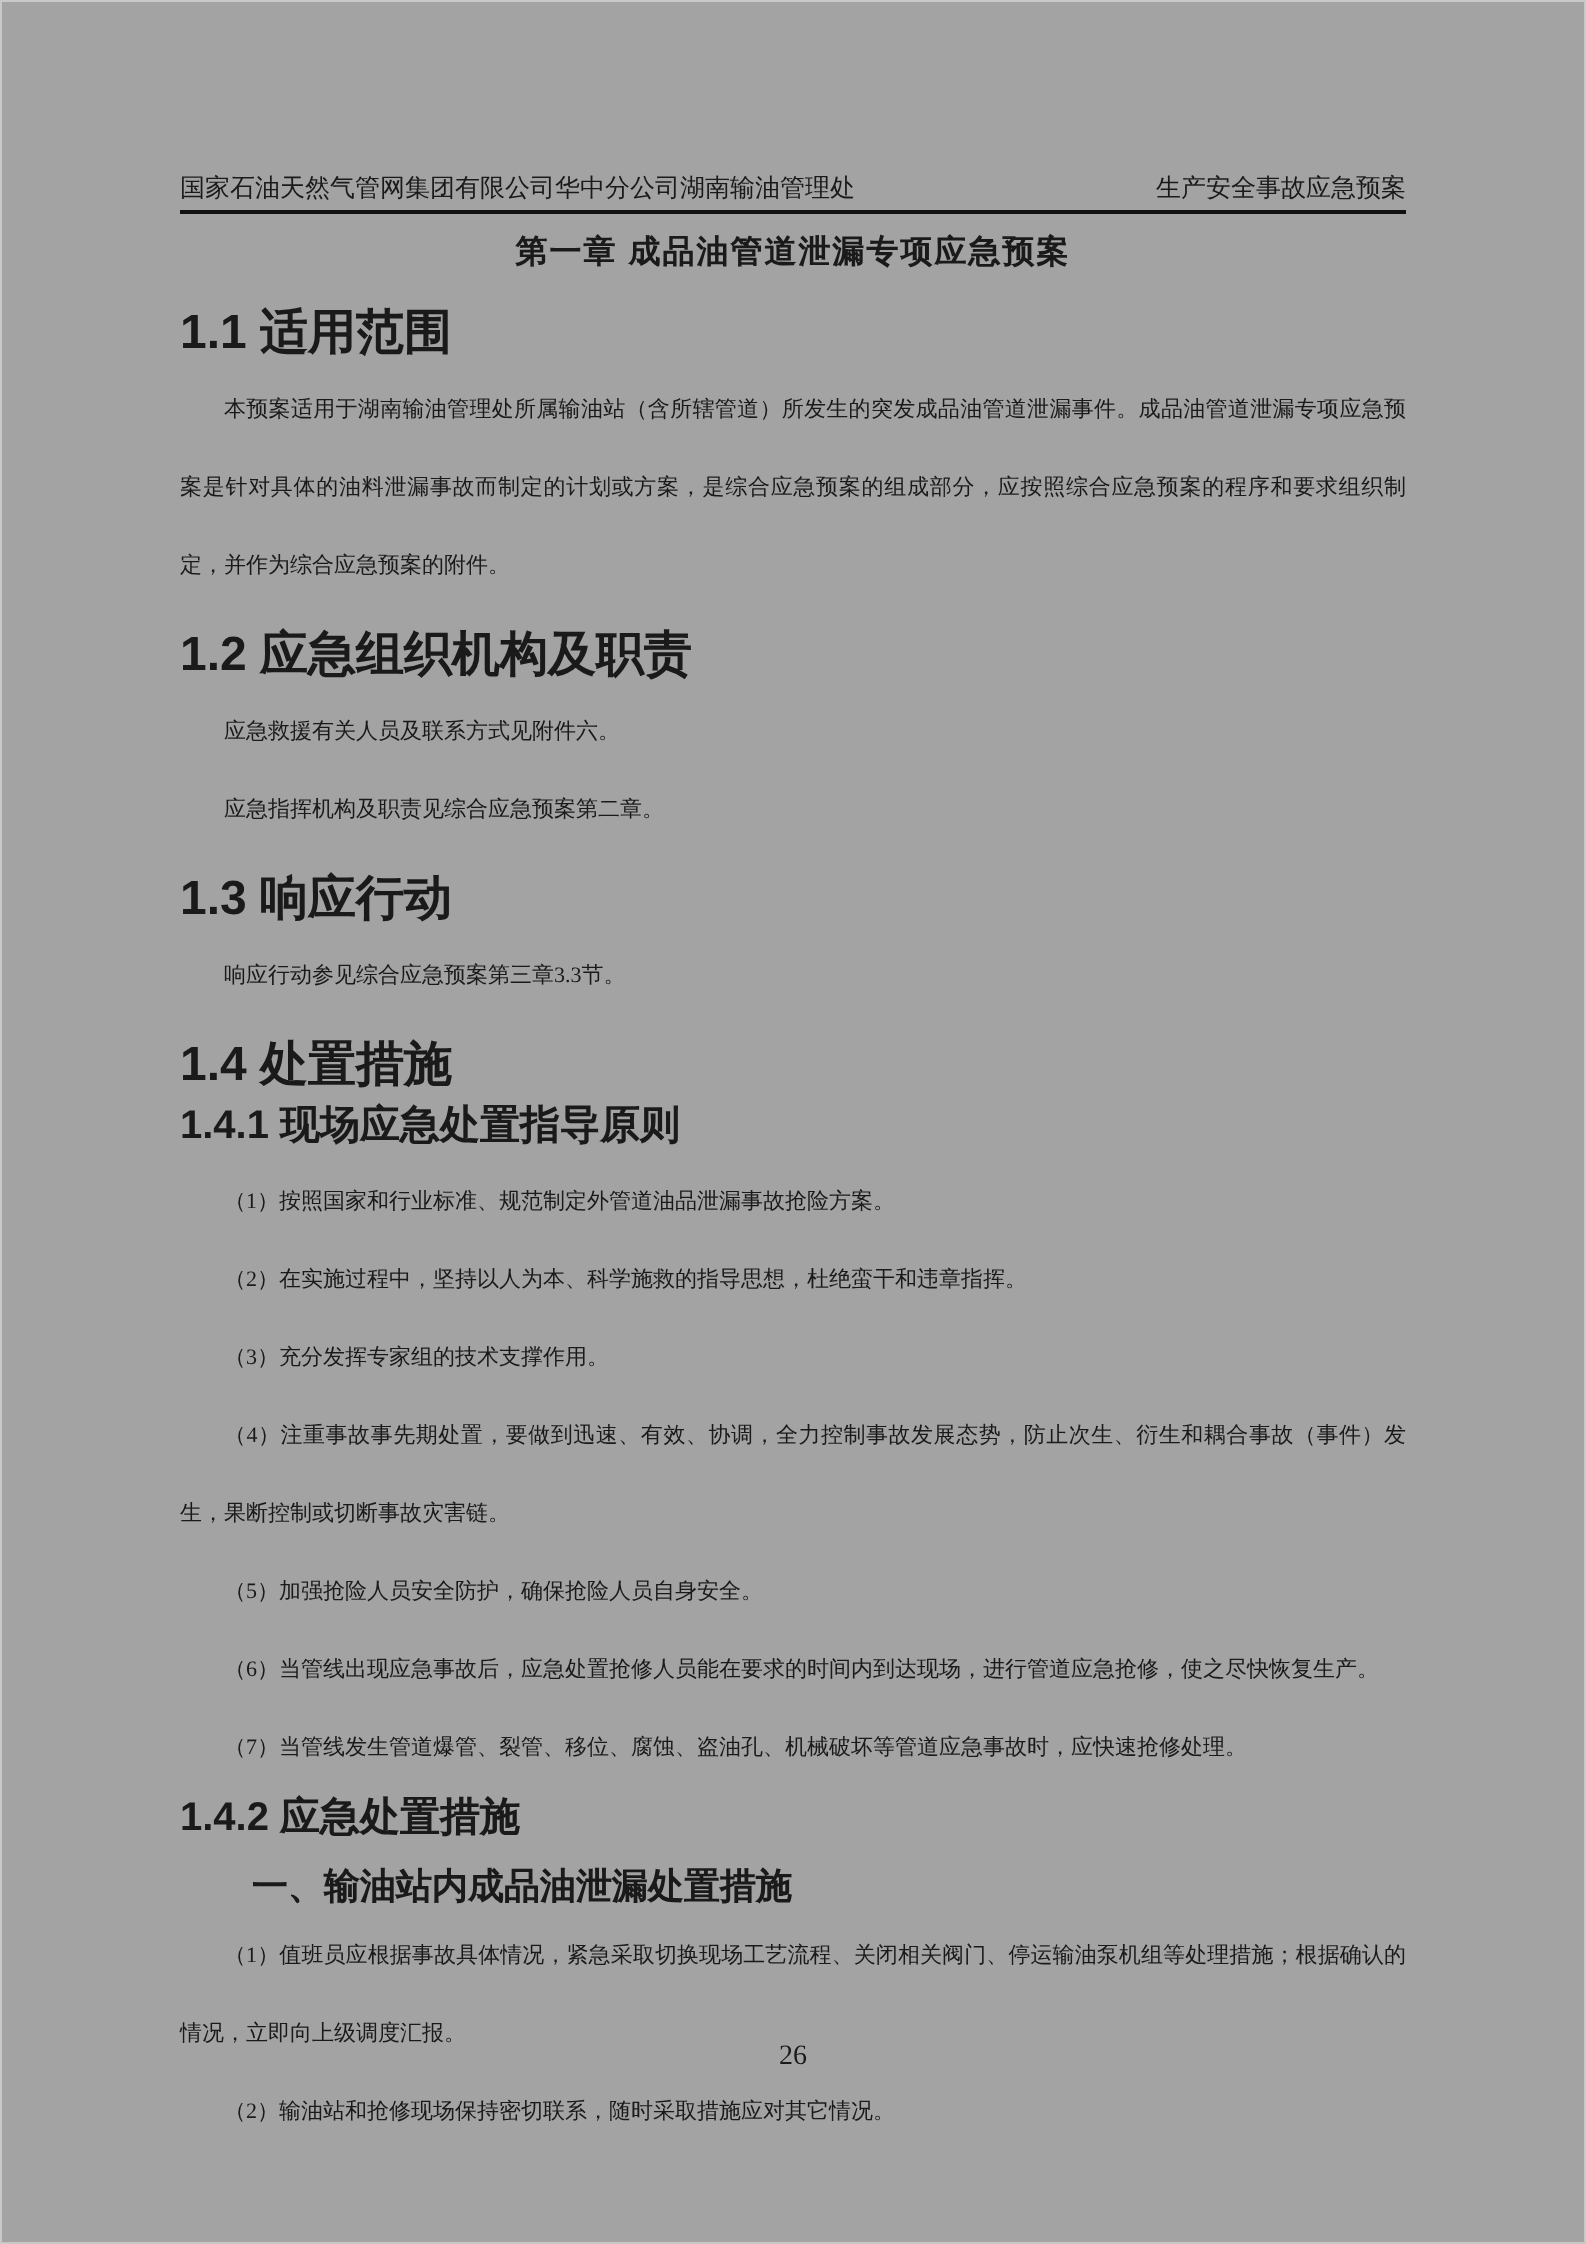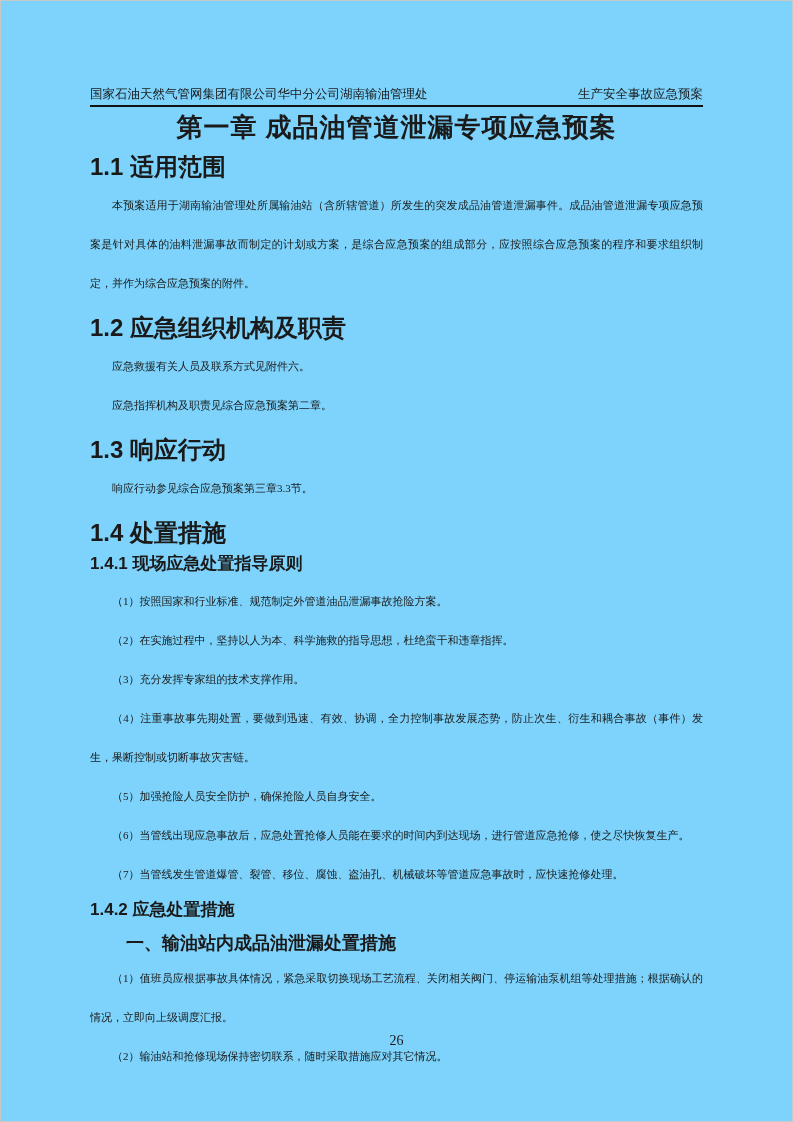--- a/index.html
+++ b/index.html
@@ -7,77 +7,77 @@
     padding: 0;
     background: #ffffff;
     font-family: "Liberation Serif", "DejaVu Serif", serif;
     color: #1a1a1a;
   }
   .page {
     position: relative;
     width: 793px;
     height: 1122px;
     box-sizing: border-box;
-    background: #7dd3fc;
+    background: #a3a3a3;
     border: 1px solid #c8c8c8;
     padding: 85px 89px 0 89px;
     overflow: hidden;
   }
   .doc-header {
     display: flex;
     justify-content: space-between;
     align-items: flex-end;
     font-size: 12.5px;
     line-height: 16px;
     padding-bottom: 3px;
     border-bottom: 2px solid #111111;
     white-space: nowrap;
   }
   .doc-title {
     margin-top: 5px;
     text-align: center;
     font-family: "Liberation Sans", "DejaVu Sans", sans-serif;
     font-weight: bold;
-    font-size: 26px;
+    font-size: 16px;
     line-height: 30px;
     letter-spacing: 1px;
   }
   .blk { margin: 0; }
   .h2 {
     font-family: "Liberation Sans", "DejaVu Sans", sans-serif;
     font-weight: bold;
     font-size: 24px;
     line-height: 24px;
     margin: 13px 0 7px 0;
   }
   .h3 {
     font-family: "Liberation Sans", "DejaVu Sans", sans-serif;
     font-weight: bold;
-    font-size: 17px;
+    font-size: 20px;
     line-height: 23px;
     margin: 4px 0 7px 0;
   }
   .h4 {
     font-family: "Liberation Sans", "DejaVu Sans", sans-serif;
     font-weight: bold;
     font-size: 18px;
     line-height: 31px;
     text-indent: 2em;
   }
   .para {
     font-size: 11px;
     line-height: 39px;
     text-indent: 2em;
     text-align: justify;
   }
   .page-number {
     position: absolute;
     left: 0;
     right: 0;
-    bottom: 72px;
+    bottom: 84px;
     text-align: center;
     font-size: 14px;
     line-height: 16px;
   }
 </style>
 </head>
 <body>
 
 <div class="page">
 

